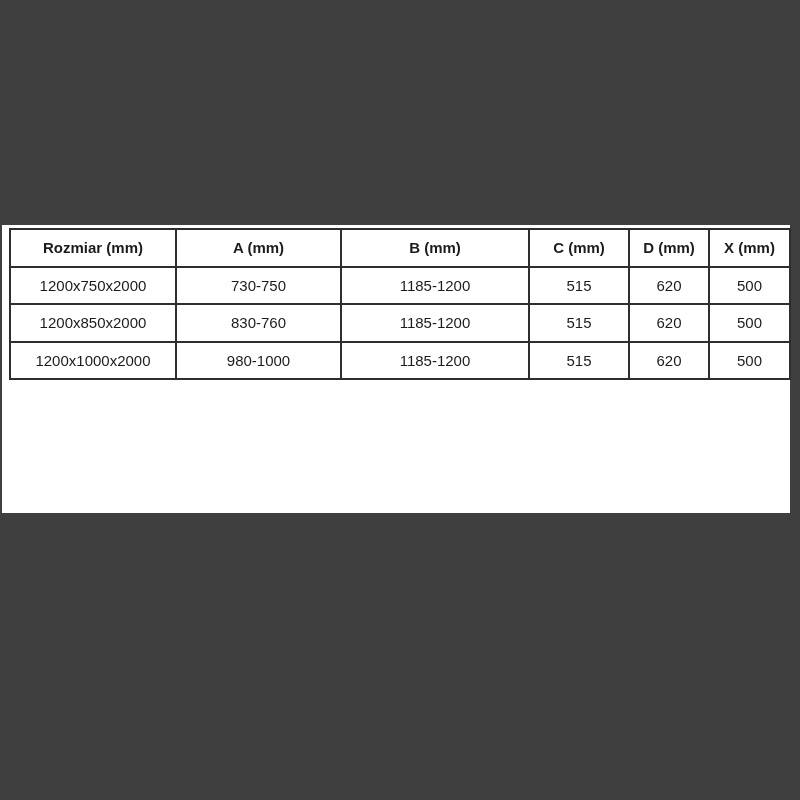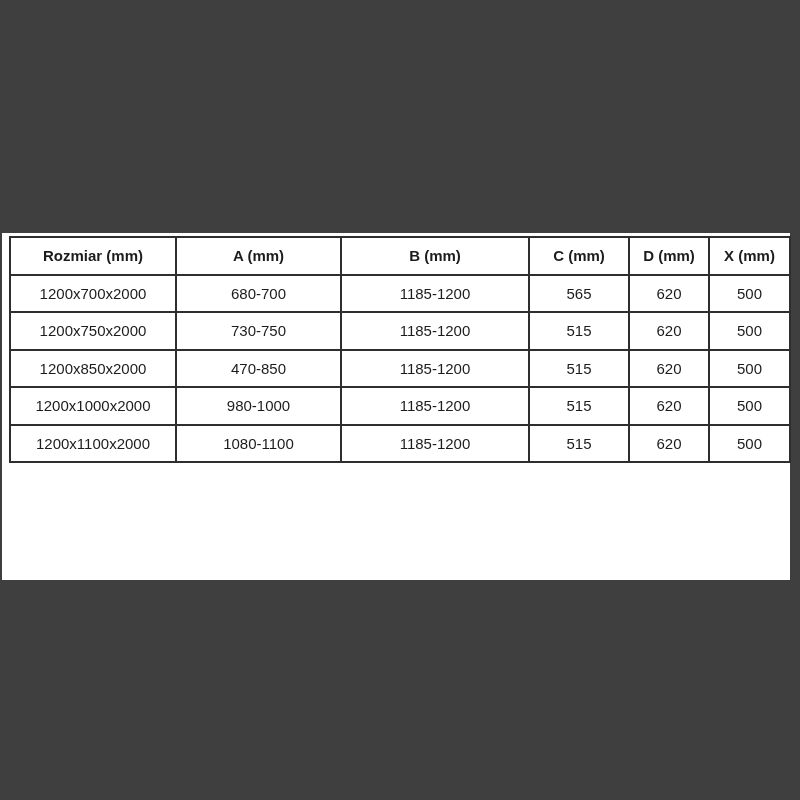--- a/index.html
+++ b/index.html
@@ -18,23 +18,22 @@
     background: var(--page-bg);
     position: relative;
     overflow: hidden;
     font-family: "Liberation Sans", sans-serif;
   }
   .sheet {
     position: absolute;
     left: 2px;
     top: 225px;
     width: 788px;
-    height: 347px;
+    height: 288px;
     background: var(--sheet-bg);
-    margin-top: 8px;
   }
   table.spec {
     position: absolute;
     left: 7px;
     top: 3px;
     width: 780px;
     border-collapse: collapse;
     table-layout: fixed;
   }
   table.spec th,
@@ -77,54 +76,38 @@
           <th>Rozmiar (mm)</th>
           <th>A (mm)</th>
           <th>B (mm)</th>
           <th>C (mm)</th>
           <th>D (mm)</th>
           <th>X (mm)</th>
         </tr>
     </thead>
     <tbody>
         <tr>
-          <td>1200x700x2000</td>
-          <td>680-700</td>
-          <td>1185-1200</td>
-          <td>565</td>
-          <td>620</td>
-          <td>500</td>
-        </tr>
-        <tr>
           <td>1200x750x2000</td>
           <td>730-750</td>
           <td>1185-1200</td>
           <td>515</td>
           <td>620</td>
           <td>500</td>
         </tr>
         <tr>
           <td>1200x850x2000</td>
-          <td>470-850</td>
+          <td>830-760</td>
           <td>1185-1200</td>
           <td>515</td>
           <td>620</td>
           <td>500</td>
         </tr>
         <tr>
           <td>1200x1000x2000</td>
           <td>980-1000</td>
           <td>1185-1200</td>
           <td>515</td>
           <td>620</td>
           <td>500</td>
         </tr>
-        <tr>
-          <td>1200x1100x2000</td>
-          <td>1080-1100</td>
-          <td>1185-1200</td>
-          <td>515</td>
-          <td>620</td>
-          <td>500</td>
-        </tr>
       </tbody>
   </table>
 </div>
 
 </body></html>

